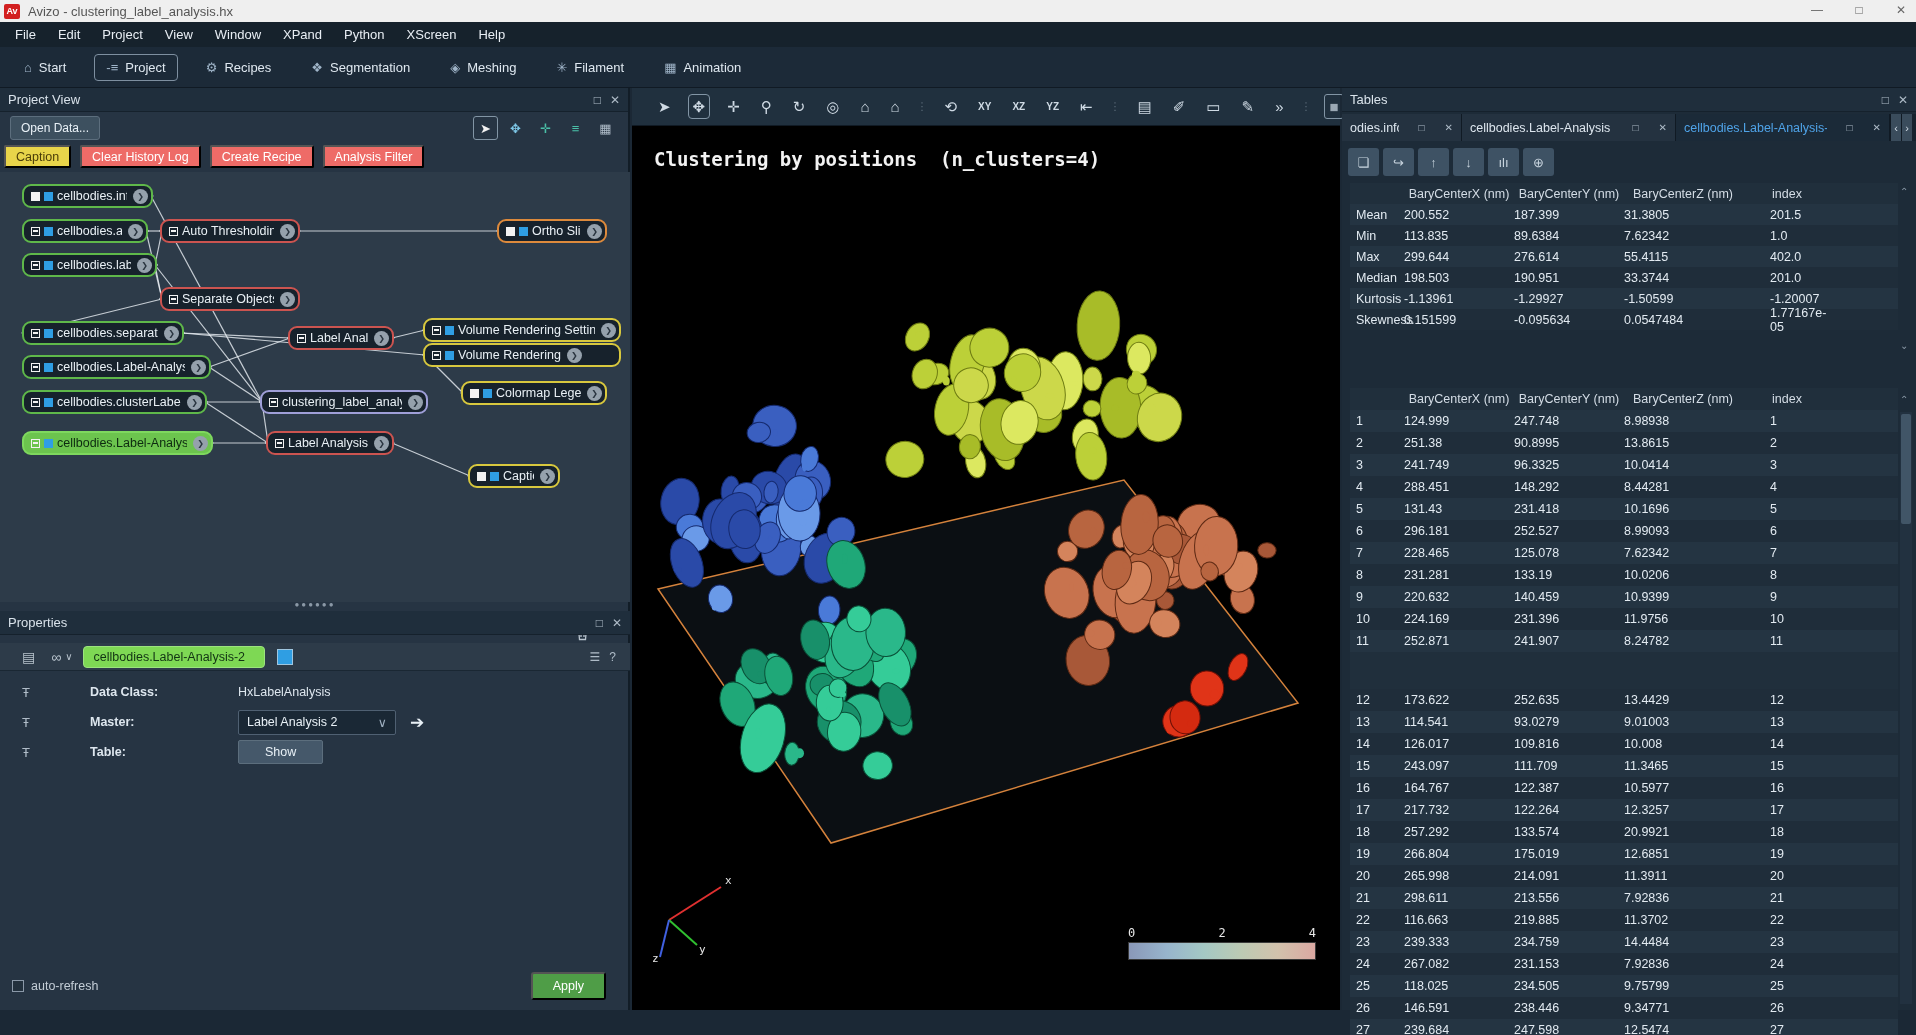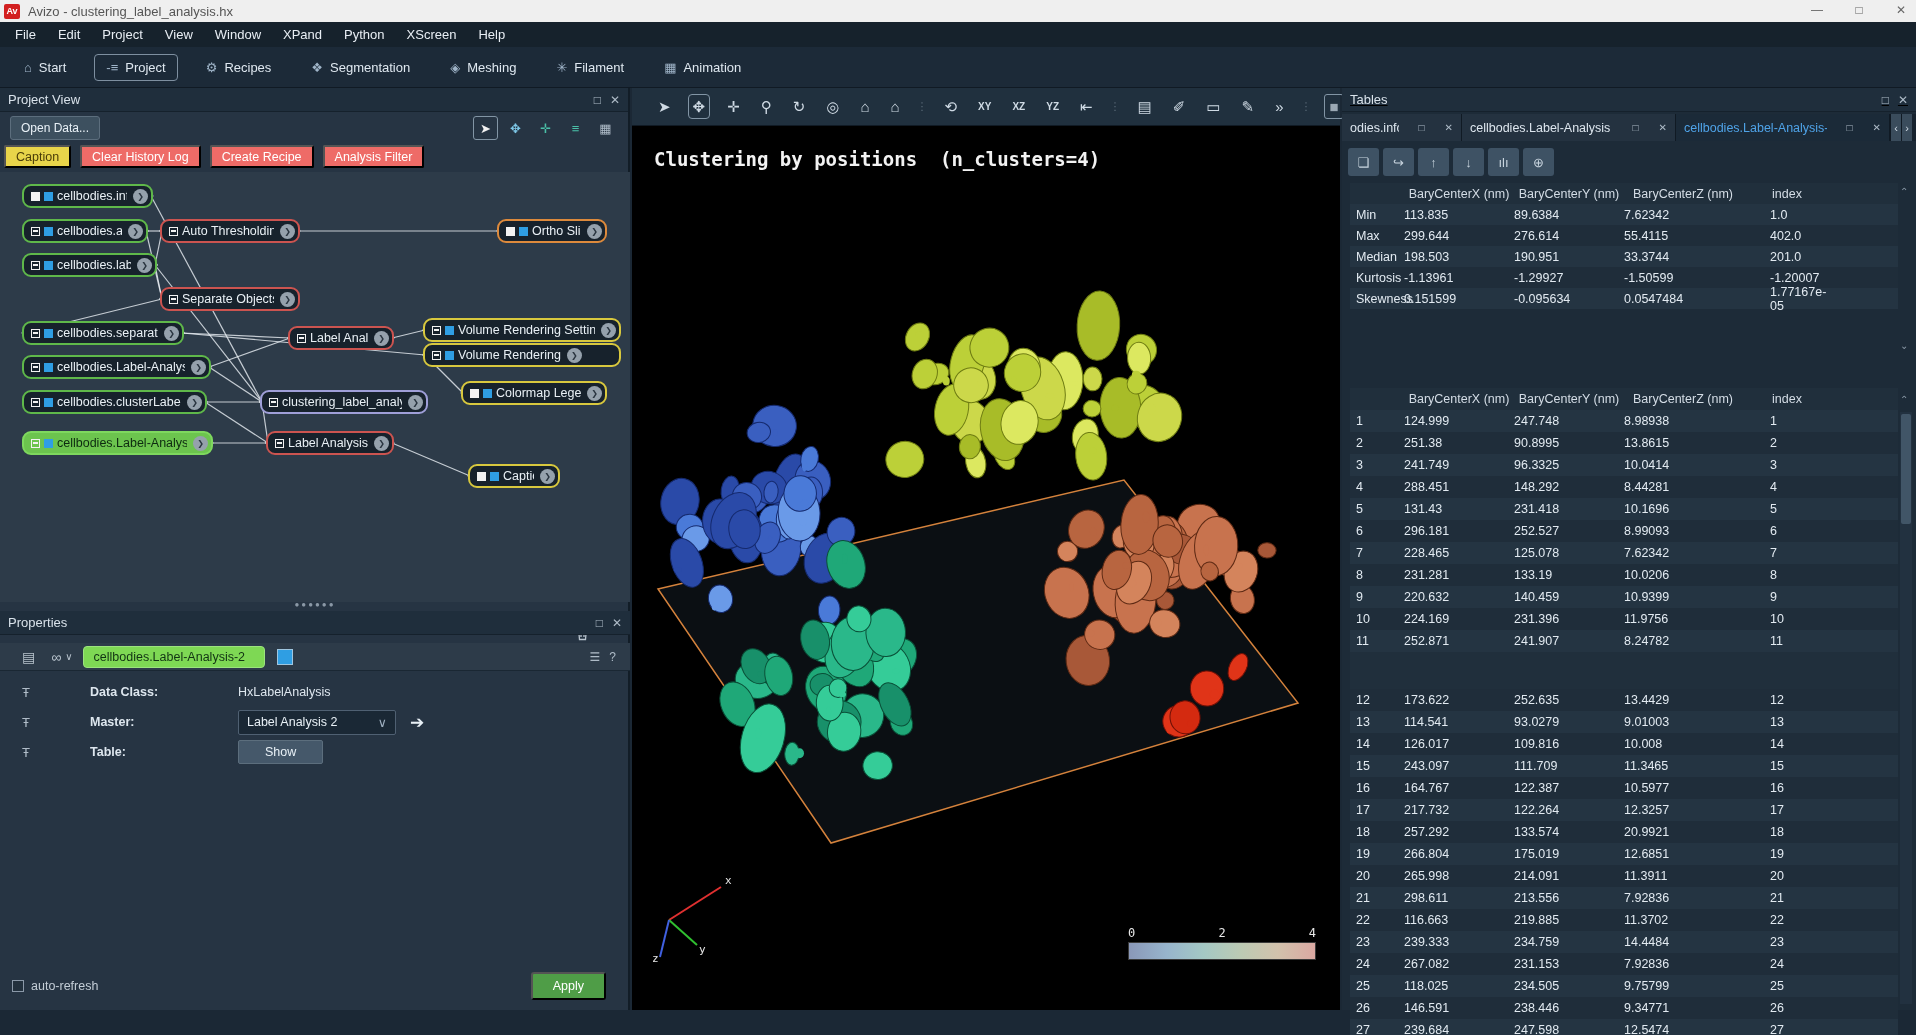--- a/index.html
+++ b/index.html
@@ -114,21 +114,21 @@
   #vp-scene { position:absolute; left:0; top:38px; width:708px; height:884px; }
   #vp-caption { position:absolute; left:22px; top:22px; color:#f2f2f2;
     font-family:"DejaVu Sans Mono", monospace; font-size:19px; font-weight:bold; white-space:pre; }
   #colormap { position:absolute; left:496px; top:800px; width:188px; }
   #colormap .ticks { display:flex; justify-content:space-between; color:#e8e8e8;
     font-size:12px; font-family:"DejaVu Sans Mono", monospace; padding:0 0 2px 0; }
   #colormap .bar { height:18px; border:1px solid #3a3a3a;
     background:linear-gradient(90deg,#8a98b8,#97b4cc,#a4c8c4,#bccab4,#d2c2ac,#daa8a2); }
 
   
-  #tables-panel { left:1342px; top:88px; width:574px; height:922px; background:#1d2b38;text-decoration:underline; }
+  #tables-panel { left:1342px; top:88px; width:574px; height:922px; background:#1d2b38; }
   #tbl-tabs { position:absolute; left:0; top:26px; width:574px; height:27px; background:#16222e;
     display:flex; }
   .ttab { height:27px; display:flex; align-items:center; background:#243240;
     border-right:1px solid #101a24; padding:0 8px; gap:20px; }
   .ttab .tlabel { font-size:12.5px; color:#dde6ee; }
   .ttab.active { background:#1b2a38; }
   .ttab.active .tlabel { color:#4fa3e8; }
   .tmini { color:#aebbc7; font-size:10px; }
   .tnav { width:11px; height:27px; background:#3a4c5c; color:#cfdae4; font-size:11px;
     display:flex; align-items:center; justify-content:center; border-left:1px solid #101a24;}
@@ -755,20 +755,27 @@
 
     <div id="stats-table" class="dtable" style="top:95px;">
         <div class="trow head" style="height: 21px;">
           <span class="tc0"></span>
           <span class="tc">BaryCenterX (nm)</span>
           <span class="tc">BaryCenterY (nm)</span>
           <span class="tc3">BaryCenterZ (nm)</span>
           <span class="tc4">index</span>
         </div>
         <div class="trow" style="height: 21px;">
+          <span class="tc0">Mean</span>
+          <span class="tc">200.552</span>
+          <span class="tc">187.399</span>
+          <span class="tc3">31.3805</span>
+          <span class="tc4">201.5</span>
+        </div>
+        <div class="trow" style="height: 21px;">
           <span class="tc0">Min</span>
           <span class="tc">113.835</span>
           <span class="tc">89.6384</span>
           <span class="tc3">7.62342</span>
           <span class="tc4">1.0</span>
         </div>
         <div class="trow" style="height: 21px;">
           <span class="tc0">Max</span>
           <span class="tc">299.644</span>
           <span class="tc">276.614</span>

